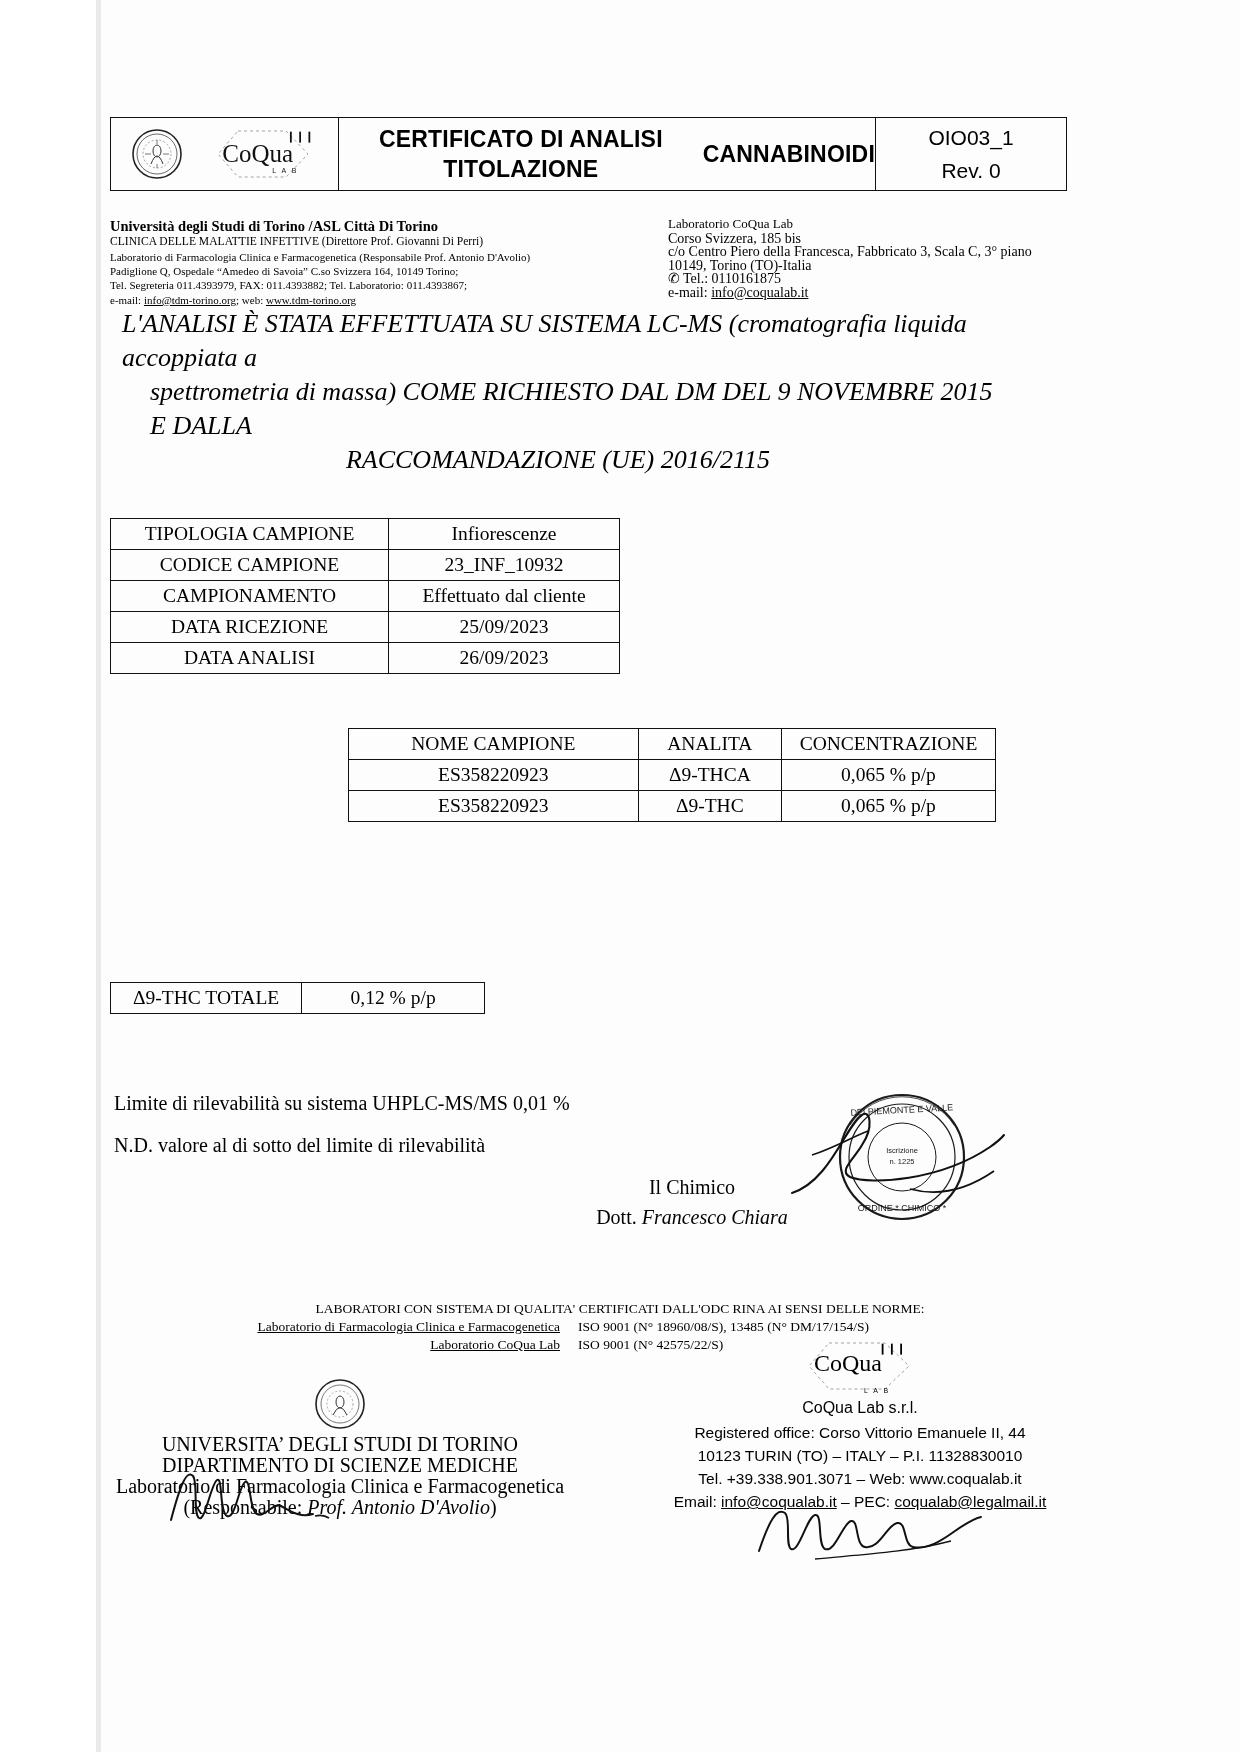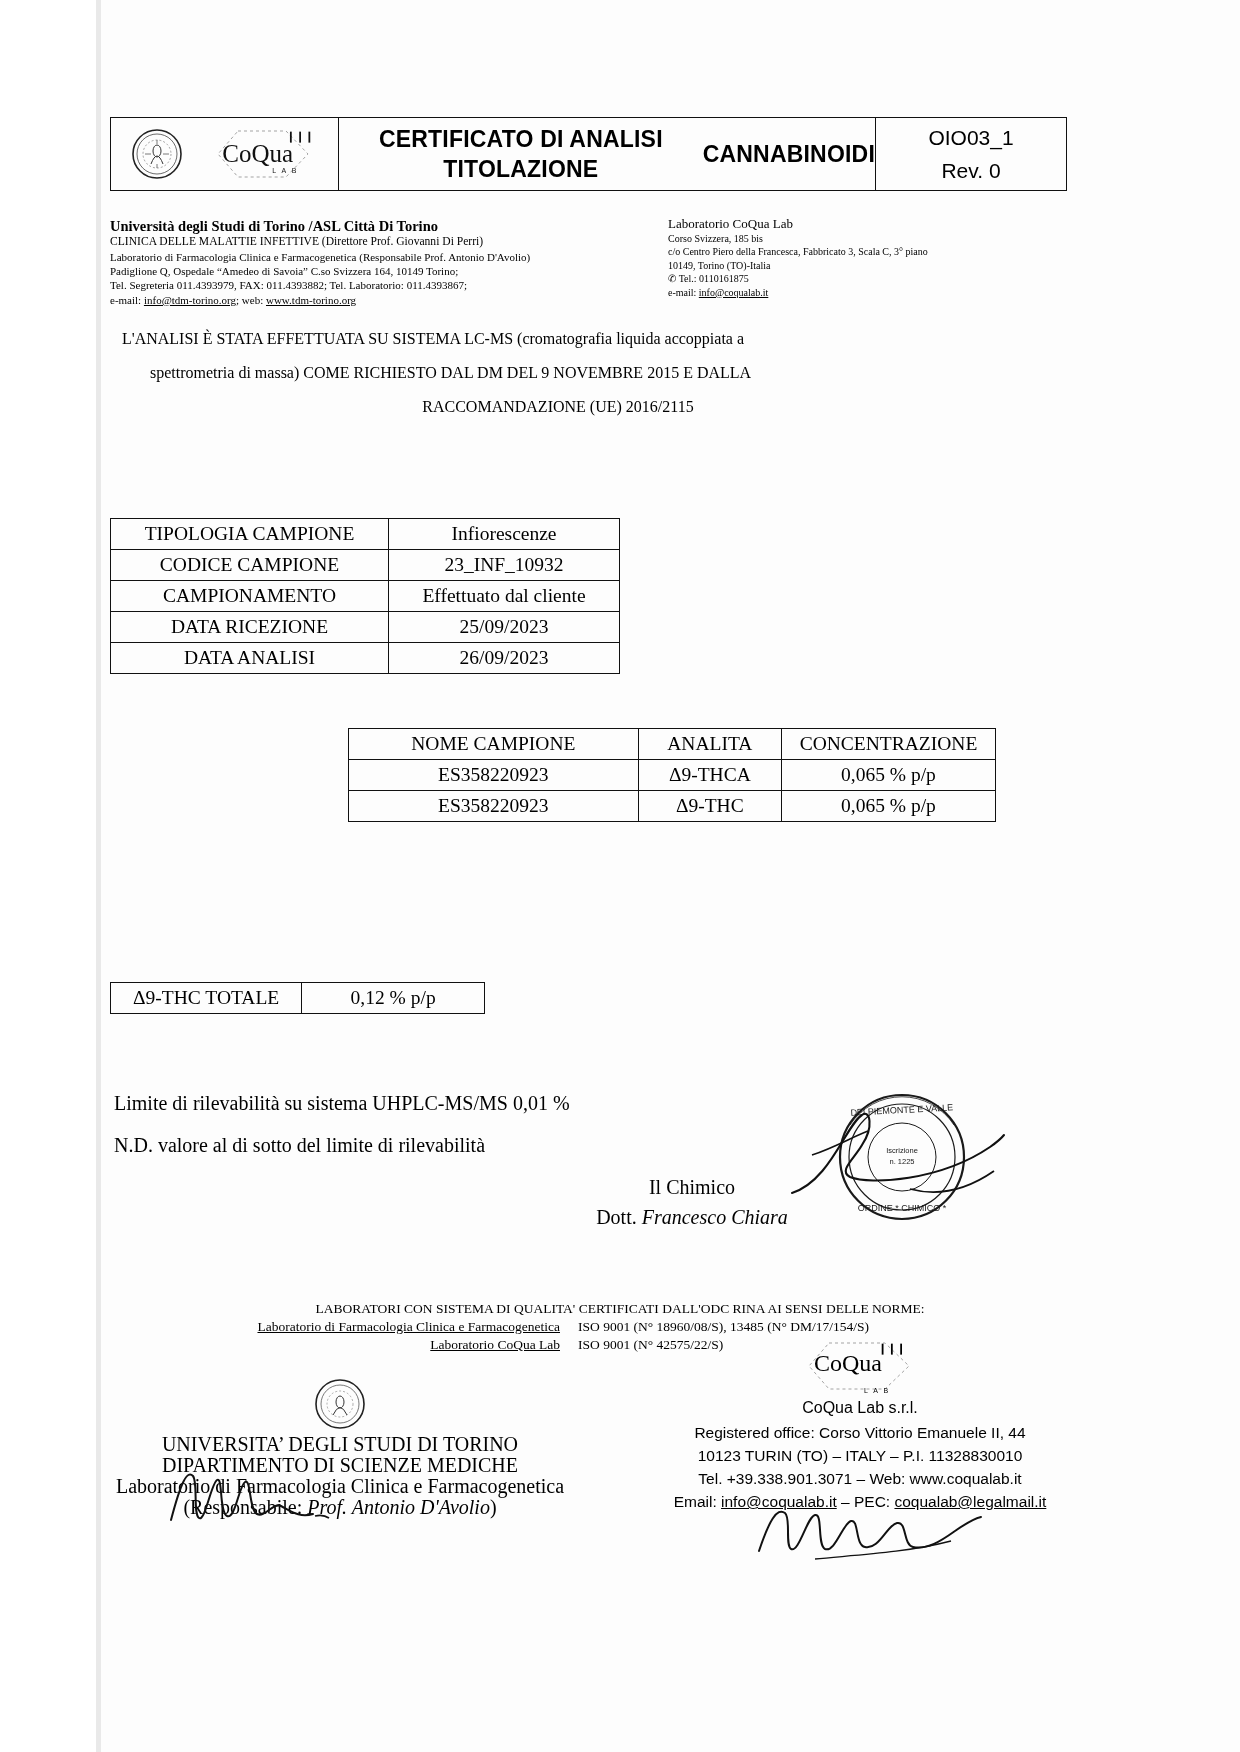--- a/index.html
+++ b/index.html
@@ -127,32 +127,33 @@
   .addr-left .a2 { font-size: 11.6px; line-height: 14.6px; }
   .addr-left .a3 { font-size: 11px; line-height: 14.4px; }
   .addr-right {
     position: absolute;
     left: 668px;
     top: 216px;
     width: 430px;
     font-family: "Liberation Serif", serif;
   }
   .addr-right .b1 { font-size: 13px; line-height: 16px; }
-  .addr-right .b2 { font-size: 10px; line-height: 13.4px; }
+  .addr-right .b2 { font-size: 14px; line-height: 13.4px; }
   .u { text-decoration: underline; }
 
   
   .intro {
     position: absolute;
     left: 118px;
-    top: 322px;
+    top: 307px;
     width: 880px;
-    font-size: 16px;
+    font-size: 26px;
     line-height: 34px;
     text-align: center;
+    font-style: italic;
   }
   .intro .l1 { text-align: left; padding-left: 4px;}
   .intro .l2 { text-align: left; padding-left: 32px;}
   .intro .l3 { text-align: center; }
 
   
   table.grid {
     border-collapse: collapse;
     position: absolute;
     padding-left: 36px;

